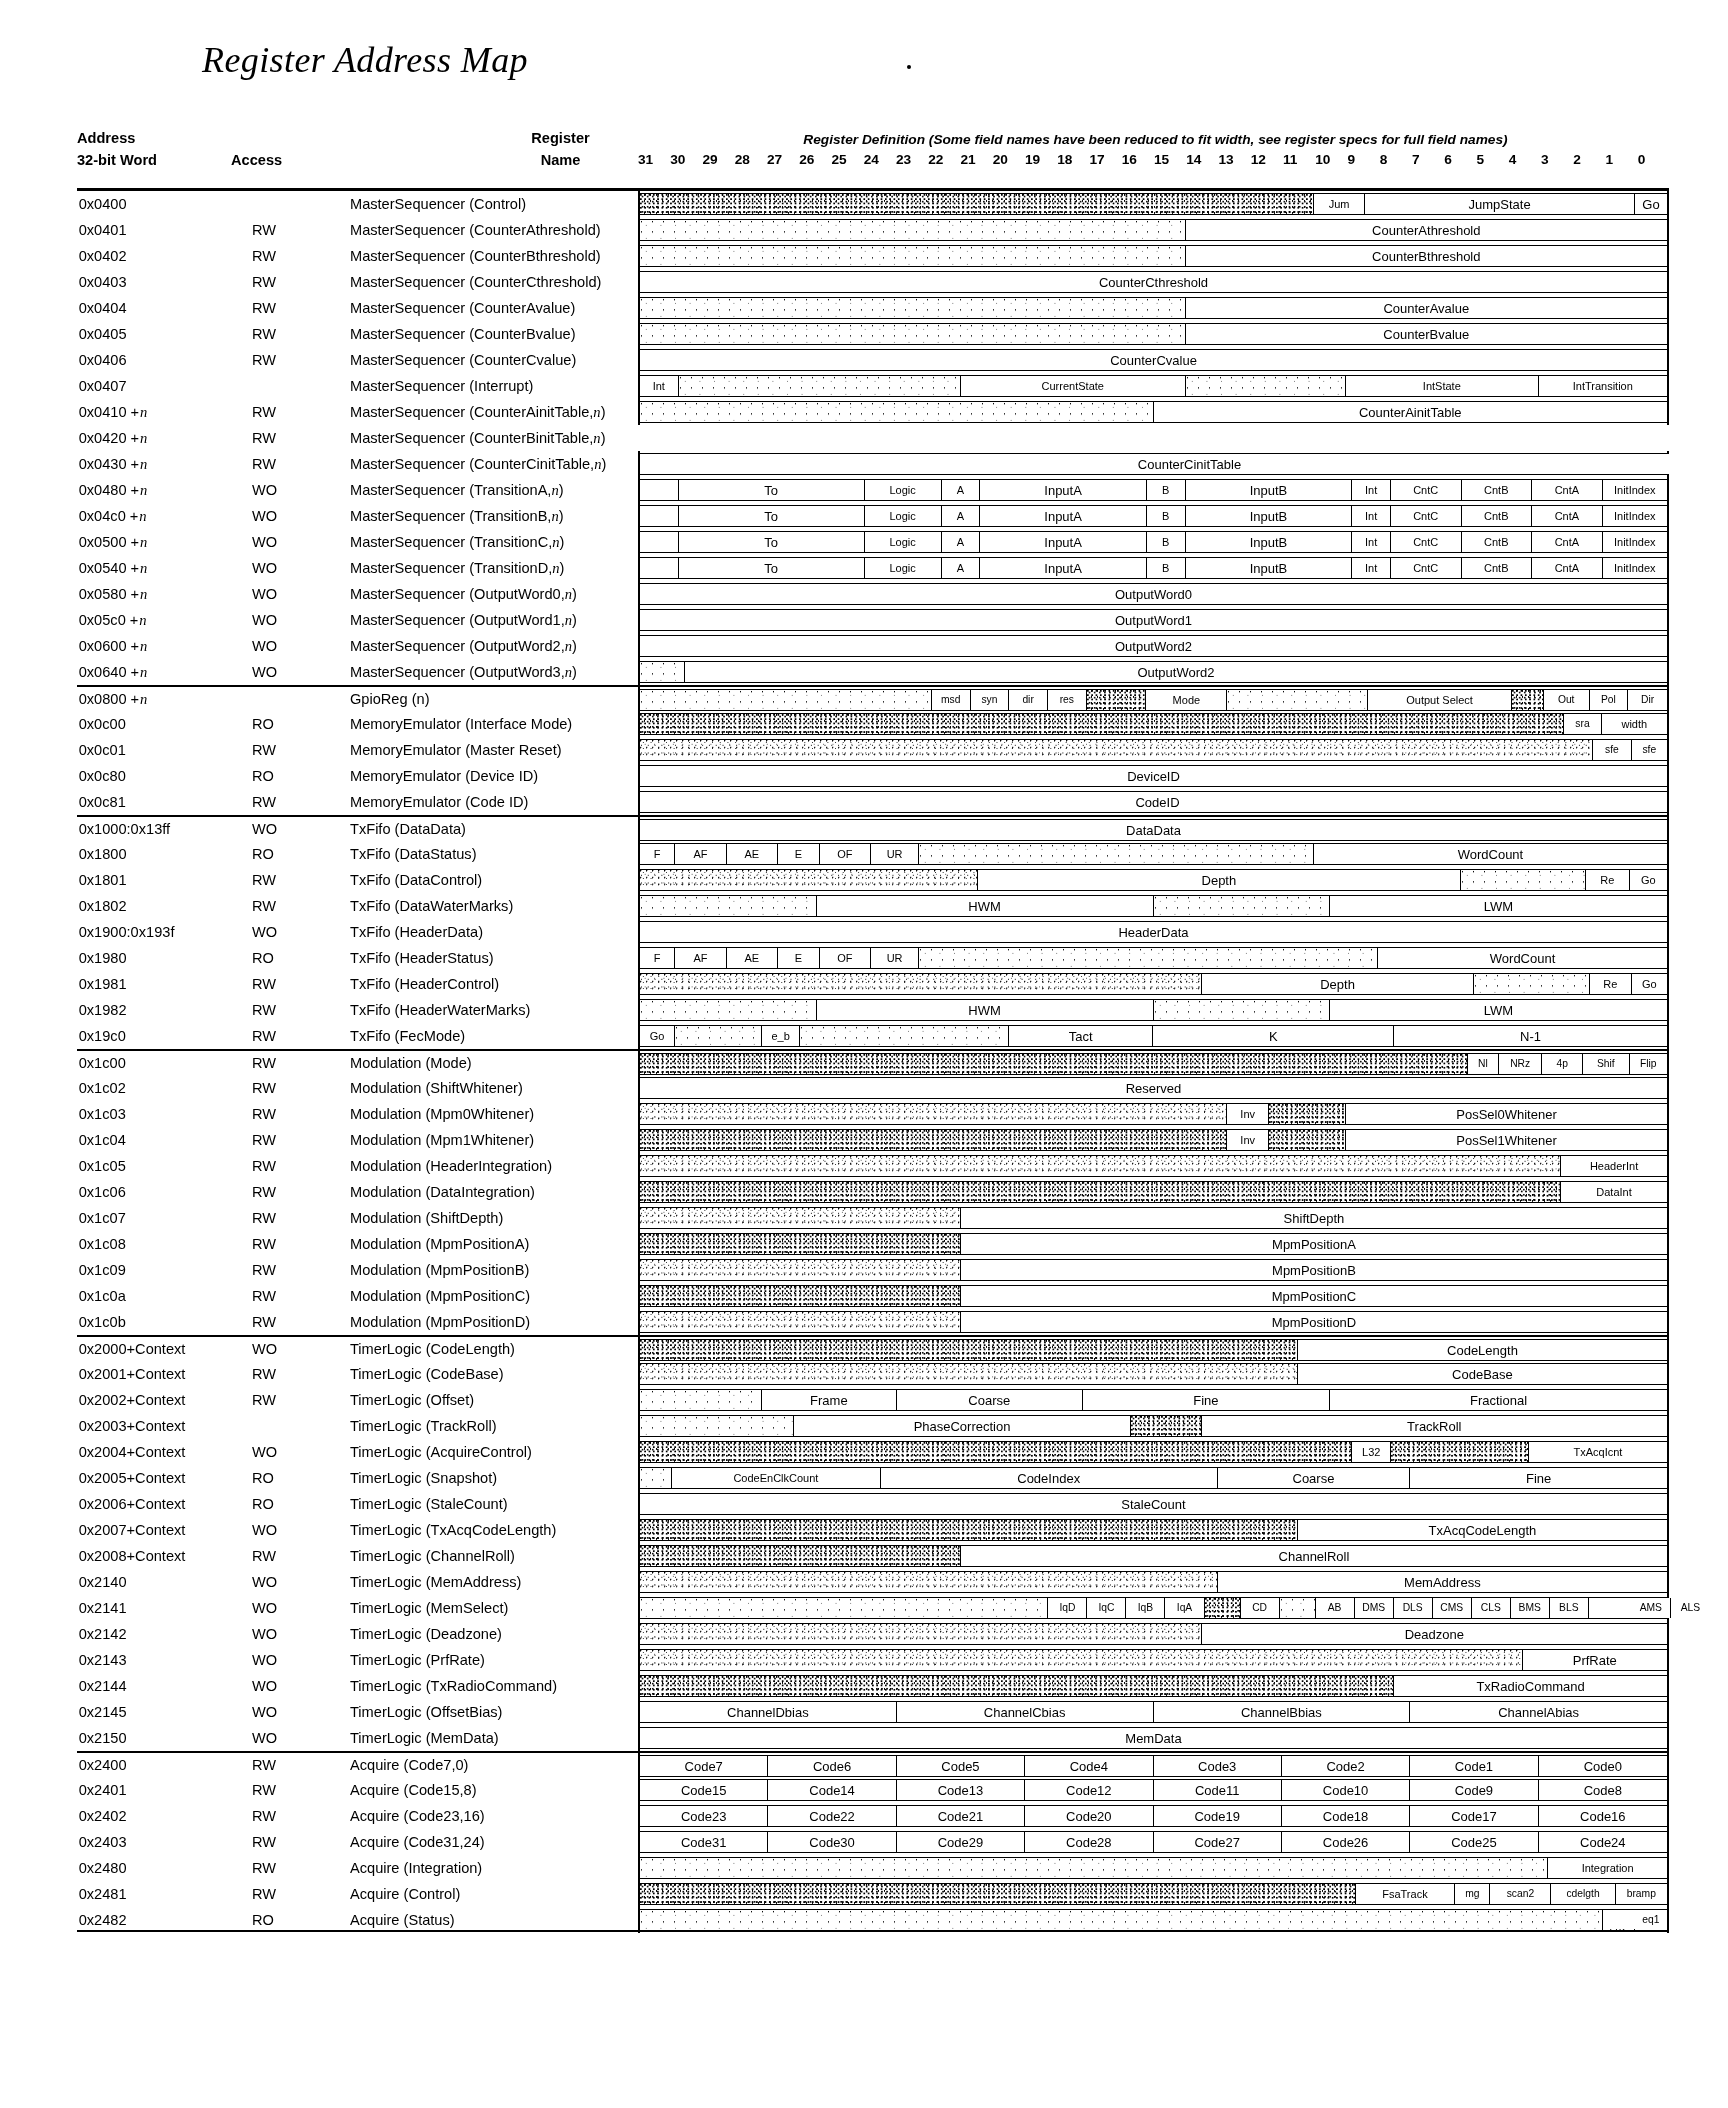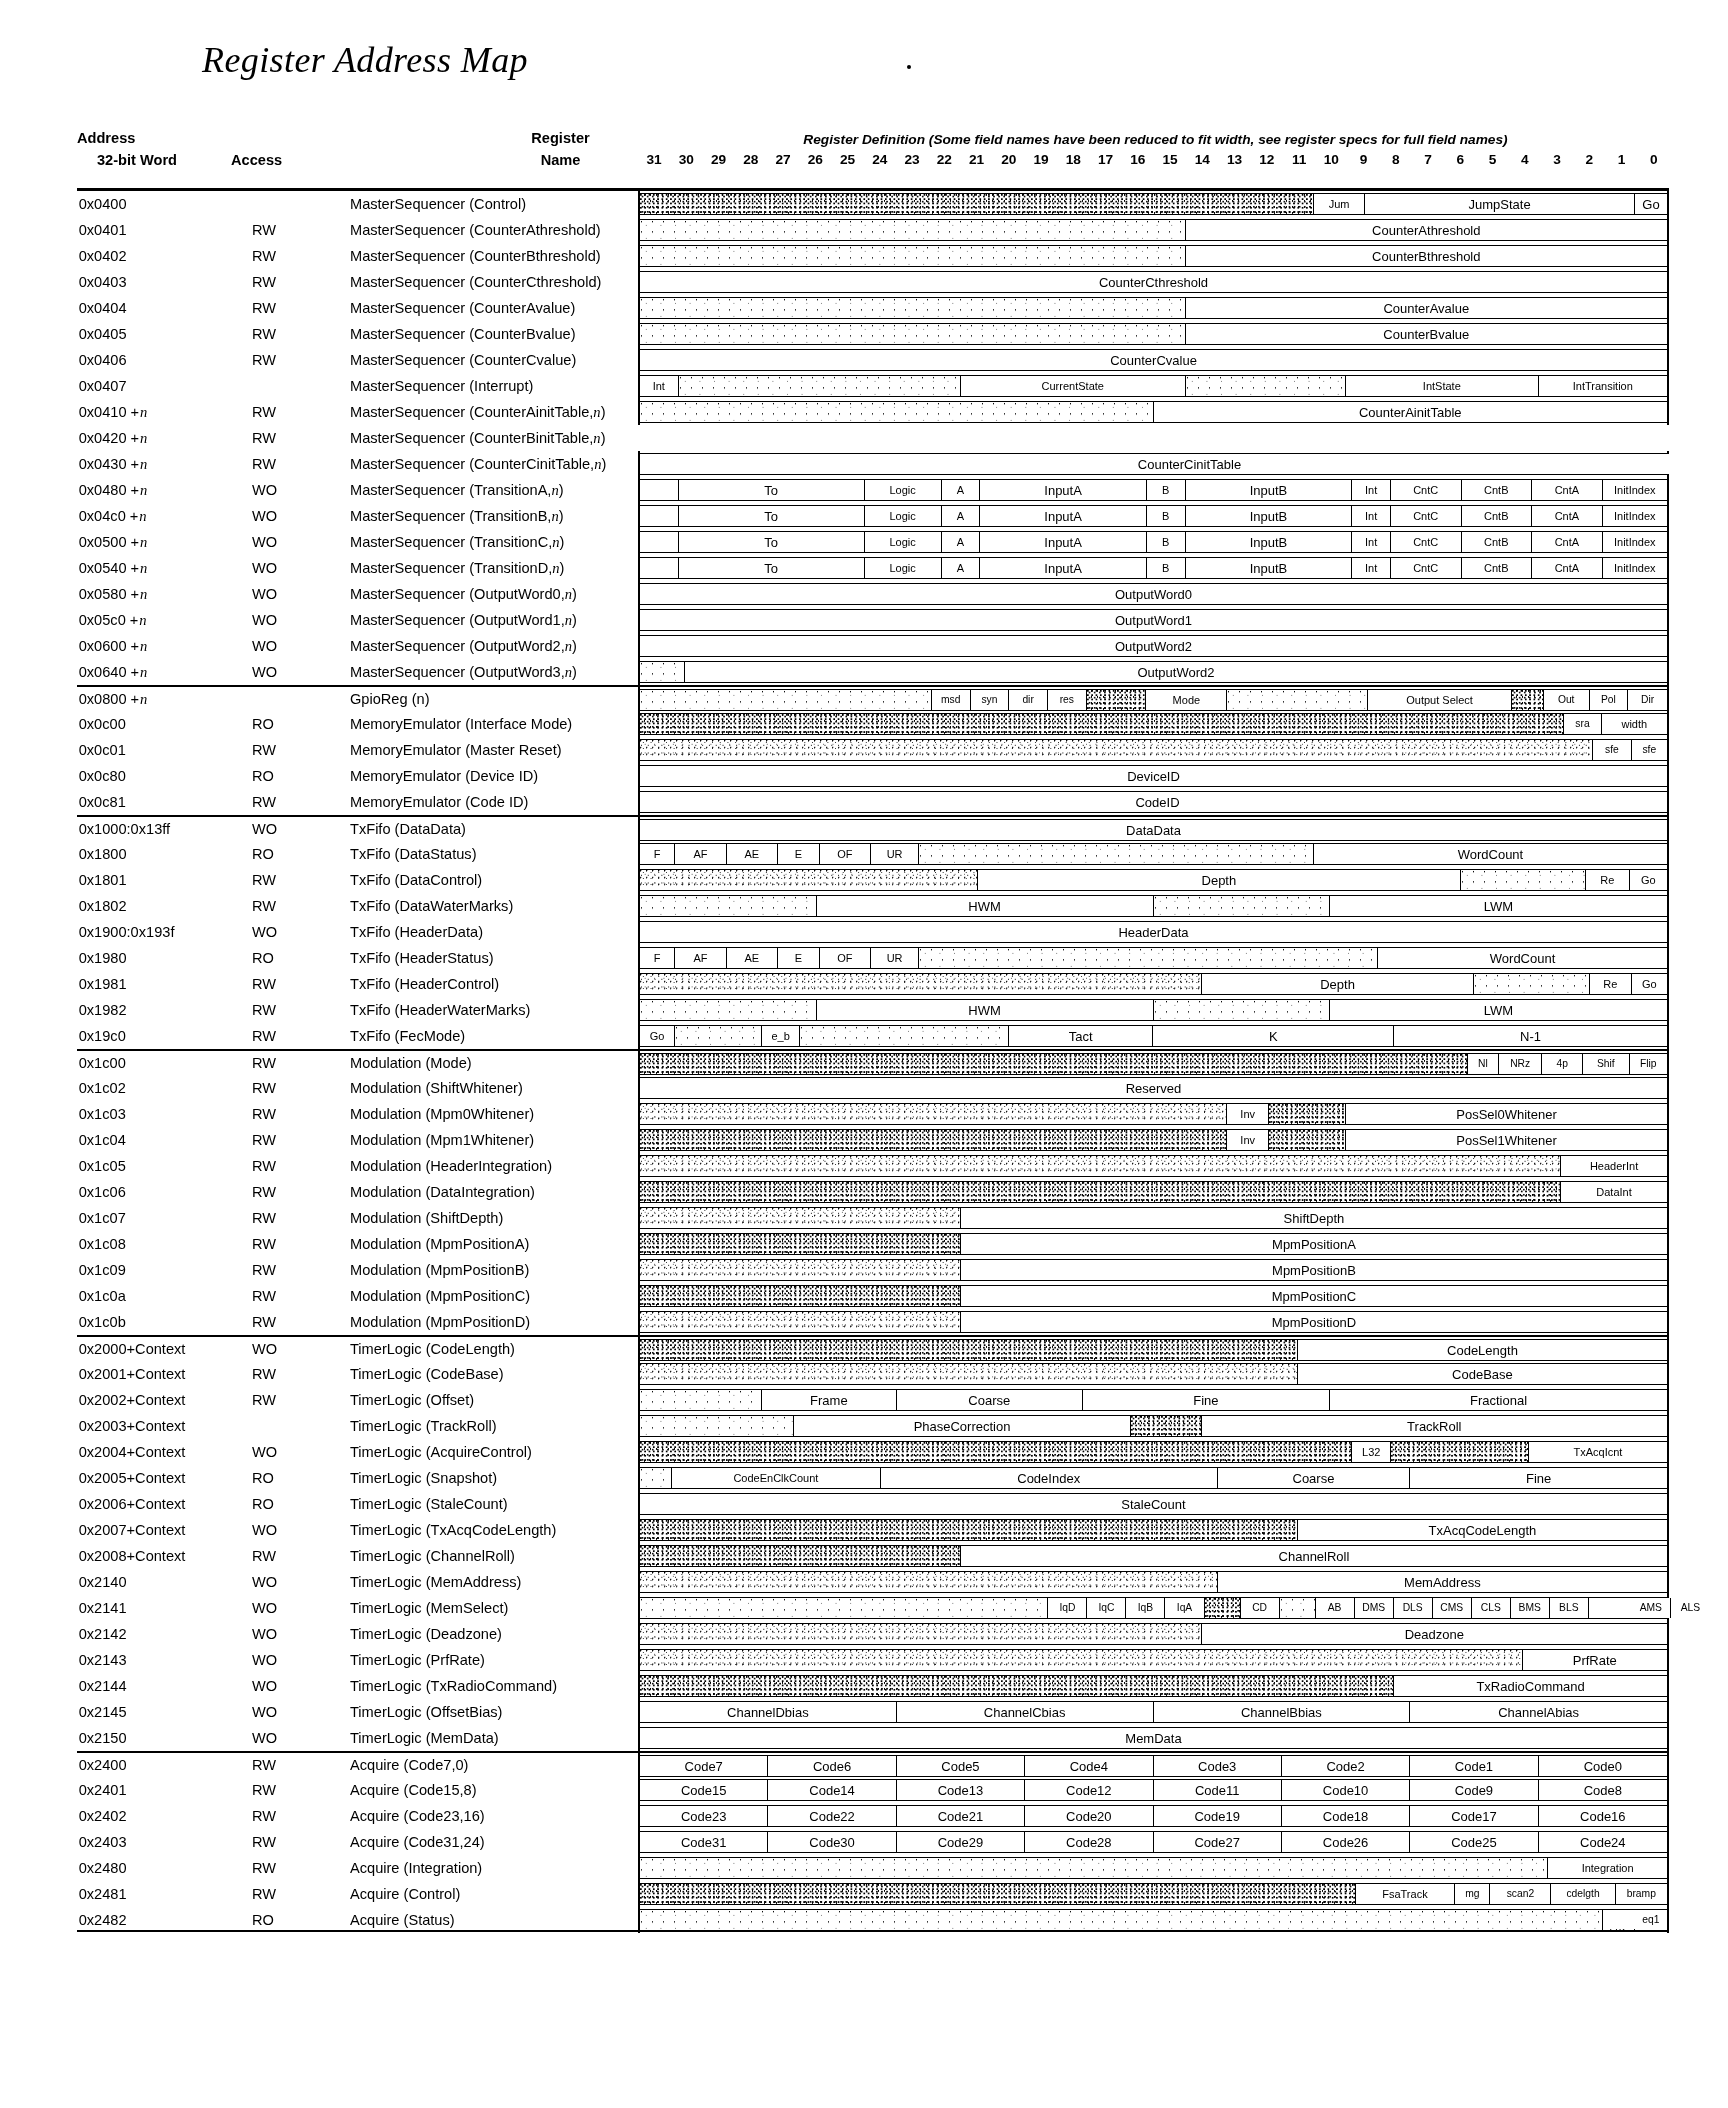--- a/index.html
+++ b/index.html
@@ -49,21 +49,21 @@
     width: 1592px;
     height: 58px;
   }
   .hdr-cell {
     position: absolute;
     font-size: 14.6px;
     font-weight: bold;
     white-space: nowrap;
   }
   .hdr-addr1   { left: 0px;   top: 0px; }
-  .hdr-addr2   { left: 0px;   top: 22px; margin-left: 20px; }
+  .hdr-addr2   { left: 0px;   top: 22px; }
   .hdr-access  { left: 154px; top: 22px; }
   .hdr-reg1    { left: 342px; top: 0px; width: 283px; text-align: center; }
   .hdr-reg2    { left: 342px; top: 22px; width: 283px; text-align: center; }
   .hdr-def {
     left: 565px; top: 1.7px;
     width: 1027px;
     text-align: center;
     font-style: italic;
     font-size: 13.7px;
   }
@@ -72,21 +72,21 @@
   #bitruler {
     position: absolute;
     left: 638px;
     top: 152px;
     width: 1032px;
     height: 22px;
     display: flex;
   }
   #bitruler .bn {
     flex: 1 1 0;
-    text-align: center;
+    text-align: left;
     font-size: 13.7px;
     font-weight: bold;
   }
 
   
   #table {
     position: absolute;
     left: 77px;
     top: 188px;
     width: 1592px;

